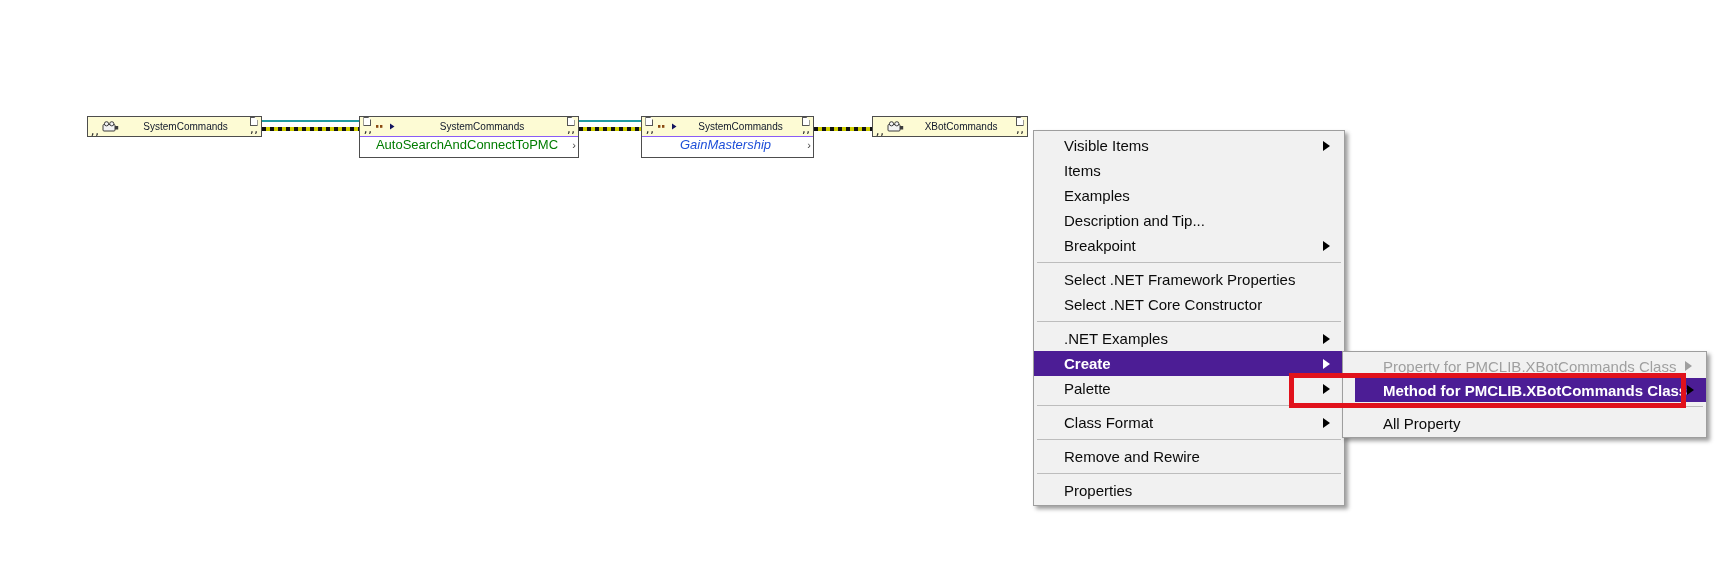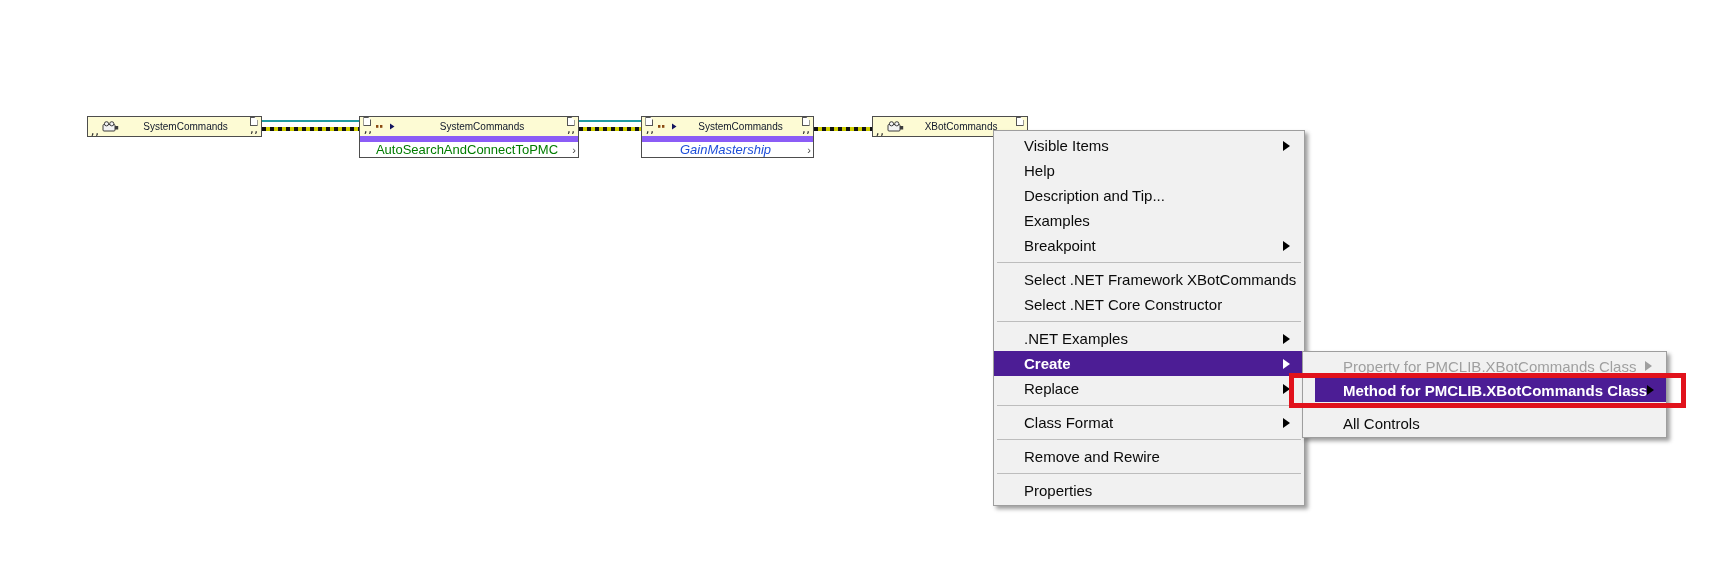--- a/index.html
+++ b/index.html
@@ -8,33 +8,33 @@
   #canvas { position:relative; width:1725px; height:571px; background:#ffffff; overflow:hidden; }
 
   
   .node { position:absolute; background:#fdfbd4; border:1px solid #4d4d4d; z-index:2; }
   .node-main { position:relative; display:flex; align-items:center; height:19px; padding:0 3px; }
   .node-title { flex:1; text-align:center; font-size:10px; color:#0f172a; white-space:nowrap; overflow:hidden; }
   .corner { display:flex; flex-direction:column; align-items:center; justify-content:flex-start; height:100%; }
   .pg { width:8px; height:9px; background:#ffffff; border:1px solid #555; clip-path:polygon(0 0,60% 0,100% 38%,100% 100%,0 100%); }
   .nn { font-family:"DejaVu Sans Mono", monospace; font-weight:bold; font-size:9px; line-height:8px; color:#333; letter-spacing:-1px; }
   .nn-left { position:absolute; left:2px; bottom:0px; }
-  .method-row { position:relative; display:flex; align-items:flex-start; justify-content:center; height:21px; background:#ffffff; border-top:6px solid #8b5cf6; padding:0 8px 0 4px; }
+  .method-row { position:relative; display:flex; align-items:flex-start; justify-content:center; height:21px; background:#ffffff; border-top:1px solid #8b5cf6; padding:0 8px 0 4px; }
   .method-text { font-size:13px; white-space:nowrap; }
   .trunc { position:absolute; right:2px; top:2px; font-size:11px; color:#444; }
   .icon-gap { margin:0 3px; flex:0 0 auto; }
 
   
   .wire-ref { position:absolute; height:2px; background:#1e9ba1; z-index:1; }
   .wire-err { position:absolute; height:4px; z-index:1;
       background:repeating-linear-gradient(90deg,#111 0 4px,#cfcf00 4px 8px); }
 
   
   .menu { position:absolute; background:#f1f1f1; border:1px solid #9e9e9e;
-          box-shadow:3px 3px 4px rgba(0,0,0,0.38); padding:2px 0; }
+          box-shadow:3px 3px 4px rgba(0,0,0,0.38); padding:2px 0;margin-left:40px; }
   #main-menu { left:993px; top:130px; width:312px; z-index:10; }
   #create-submenu { left:1302px; top:351px; width:365px; z-index:11;padding-left:12px; }
   .mi { position:relative; display:flex; align-items:center; height:25px; padding:0 14px 0 30px;
         font-size:15px; color:#0a0a0a; white-space:nowrap; }
   #create-submenu .mi { height:24px; padding-left:28px; }
   .mi .arr { margin-left:auto; width:0; height:0;
              border-left:7px solid #000; border-top:5px solid transparent; border-bottom:5px solid transparent; }
   .mi.hl { background:#4c1d95; color:#ffffff;font-weight:bold; }
   .mi.hl .arr-white { border-left-color:#ffffff; }
   .mi.disabled { color:#9f9f9f; }
@@ -137,50 +137,50 @@
       </span>
     </div>
   </div>
 
   <div id="main-menu" class="menu">
     <div class="mi">
       <span>Visible Items</span>
       <span class="arr"></span>
     </div>
     <div class="mi">
-      <span>Help</span>
+      <span>Items</span>
+    </div>
+    <div class="mi">
+      <span>Examples</span>
     </div>
     <div class="mi">
       <span>Description and Tip...</span>
     </div>
     <div class="mi">
-      <span>Examples</span>
-    </div>
-    <div class="mi">
       <span>Breakpoint</span>
       <span class="arr"></span>
     </div>
     <div class="sep"></div>
     <div class="mi">
-      <span>Select .NET Framework XBotCommands</span>
+      <span>Select .NET Framework Properties</span>
     </div>
     <div class="mi">
       <span>Select .NET Core Constructor</span>
     </div>
     <div class="sep"></div>
     <div class="mi">
       <span>.NET Examples</span>
       <span class="arr"></span>
     </div>
     <div class="mi hl">
       <span>Create</span>
       <span class="arr arr-white"></span>
     </div>
     <div class="mi">
-      <span>Replace</span>
+      <span>Palette</span>
       <span class="arr"></span>
     </div>
     <div class="sep"></div>
     <div class="mi">
       <span>Class Format</span>
       <span class="arr"></span>
     </div>
     <div class="sep"></div>
     <div class="mi">
       <span>Remove and Rewire</span>
@@ -195,19 +195,19 @@
     <div class="mi disabled">
       <span>Property for PMCLIB.XBotCommands Class</span>
       <span class="arr"></span>
     </div>
     <div class="mi hl">
       <span>Method for PMCLIB.XBotCommands Class</span>
       <span class="arr"></span>
     </div>
     <div class="sep"></div>
     <div class="mi">
-      <span>All Controls</span>
+      <span>All Property</span>
     </div>
   </div>
 
   <div id="annotation-rect"></div>
 
 </div>
 
 </body></html>

